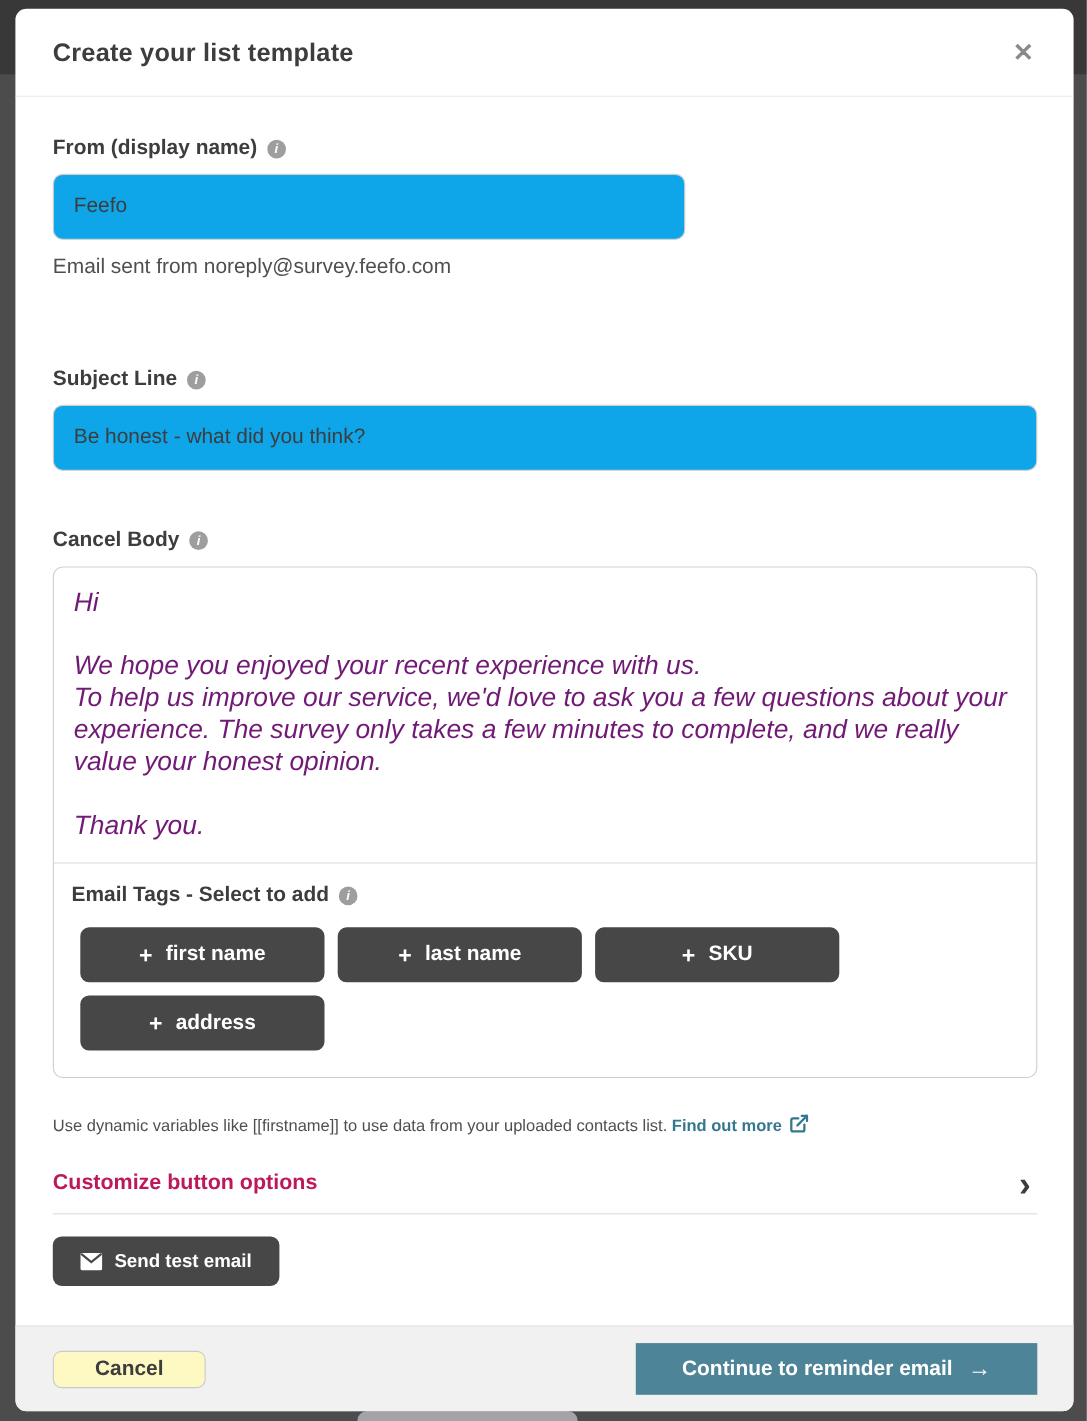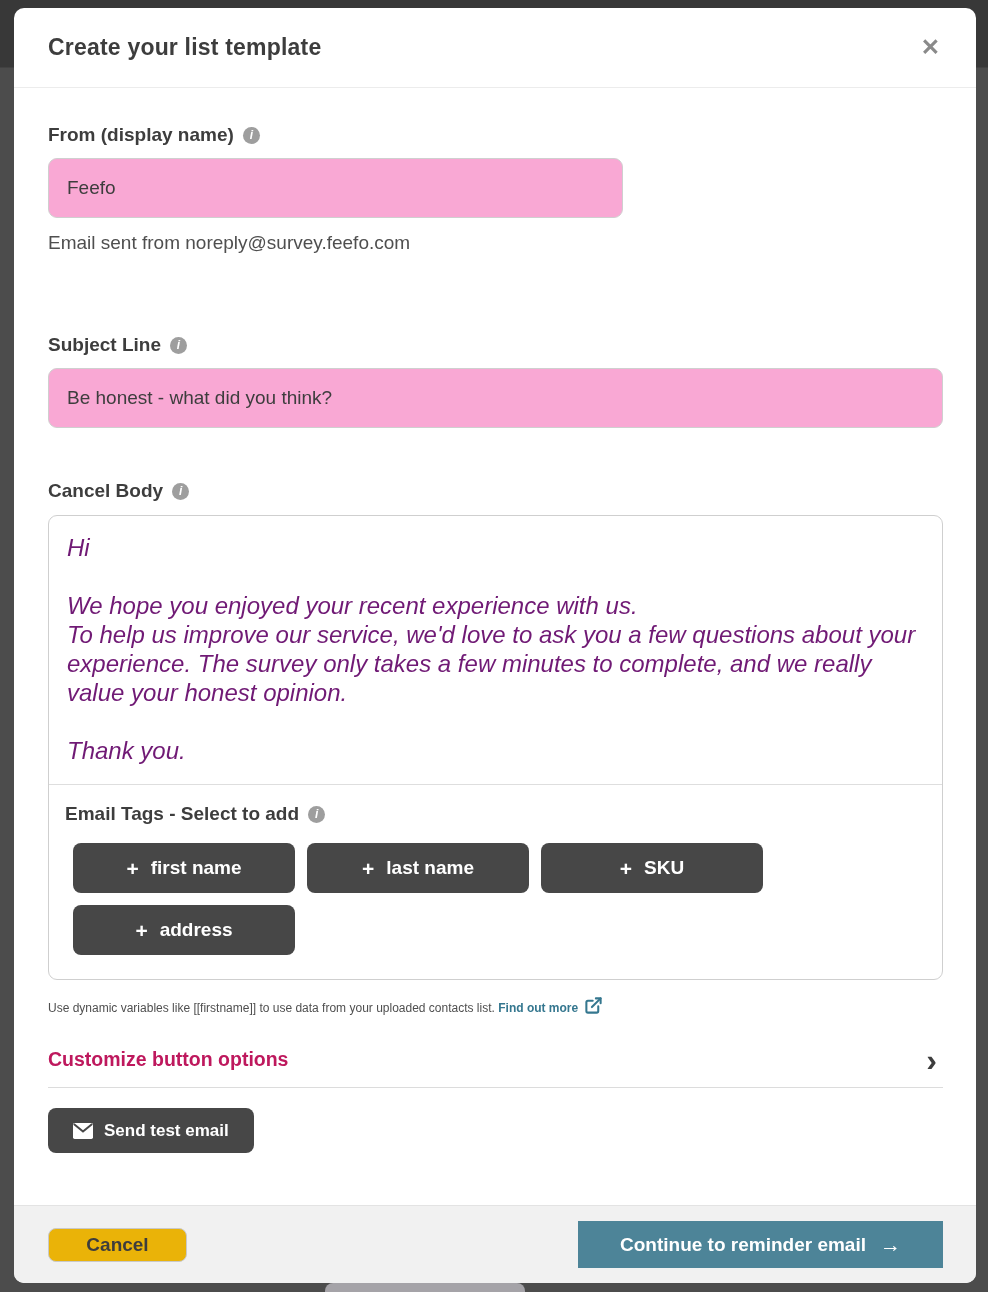--- a/index.html
+++ b/index.html
@@ -33,21 +33,21 @@
   .label-row { display:flex; align-items:center; gap:9px; }
   .field-label { font-size:19px; font-weight:700; color:#3d3d3d; }
   .info-icon {
     width:17px; height:17px; border-radius:50%; background:#9e9e9e;
     color:#ffffff; font-size:12px; font-weight:700; font-style:italic;
     display:inline-flex; align-items:center; justify-content:center; line-height:1;
   }
   .text-input {
     display:block; margin-top:12px; height:60px; border:1px solid #cfcfcf;
     border-radius:9px; padding:0 18px; font-size:19px; color:#3d3d3d;
-    font-family:"Liberation Sans", sans-serif; background:#f9a8d4; outline:none;
+    font-family:"Liberation Sans", sans-serif; background:#0ea5e9; outline:none;
   }
   .from-input { width:575px; }
   .full-input { width:100%; }
   .helper-text { margin-top:14px; font-size:19px; color:#4f4f4f; }
 
   .group-from { margin-bottom:80px; }
   .group-subject { margin-bottom:52px; }
 
   .body-box { margin-top:13px; border:1px solid #cfcfcf; border-radius:9px; overflow:hidden; }
   .body-text {
@@ -57,21 +57,21 @@
   .tags-section { border-top:1px solid #dedede; padding:18px 16px 24px 16px; }
   .tag-buttons { display:flex; flex-wrap:wrap; gap:12px; margin:18px 0 0 8px; }
   .tag-btn {
     width:222px; height:50px; background:#474747; color:#ffffff;
     border:none; border-radius:8px; cursor:pointer;
     display:flex; align-items:center; justify-content:center; gap:12px;
     font-size:19px; font-weight:700; font-family:"Liberation Sans", sans-serif;
   }
   .plus-glyph { font-size:21px; font-weight:700; line-height:1; }
 
-  .dynamic-note { margin-top:14px; max-width:805px; font-size:12px; line-height:28px; color:#4f4f4f; }
+  .dynamic-note { margin-top:30px; max-width:805px; font-size:15px; line-height:28px; color:#4f4f4f; }
   .find-link { color:#35778f; font-weight:700; text-decoration:none; white-space:nowrap; }
   .ext-icon { vertical-align:-3px; margin-left:6px; }
 
   .customize-row {
     margin-top:26px; display:flex; align-items:center; justify-content:space-between;
     cursor:pointer;
   }
   .customize-label { font-size:19.5px; font-weight:700; color:#be185d; }
   .chevron { font-size:32px; font-weight:700; color:#3d3d3d; line-height:22px; padding-right:6px; }
 
@@ -83,21 +83,21 @@
     display:inline-flex; align-items:center; gap:11px;
     font-size:17px; font-weight:700; font-family:"Liberation Sans", sans-serif;
   }
 
   .modal-footer {
     flex:0 0 78px; background:#f1f1f1; border-top:1px solid #e3e3e3;
     display:flex; align-items:center; justify-content:space-between;
     padding:0 33px 0 34px;
   }
   .cancel-btn {
-    width:139px; height:34px; background:#eab308; border:1px solid #c9c9c9;
+    width:139px; height:34px; background:#fef9c3; border:1px solid #c9c9c9;
     border-radius:8px; font-size:19px; font-weight:700; color:#3d3d3d;
     cursor:pointer; font-family:"Liberation Sans", sans-serif;
   }
   .continue-btn {
     width:365px; height:47px; background:#4d8498; border:none; border-radius:0;
     color:#ffffff; font-size:19px; font-weight:700; cursor:pointer;
     display:flex; align-items:center; justify-content:center; gap:14px;
     font-family:"Liberation Sans", sans-serif;
   }
   .arrow-glyph { font-size:21px; font-weight:700; line-height:1; }

